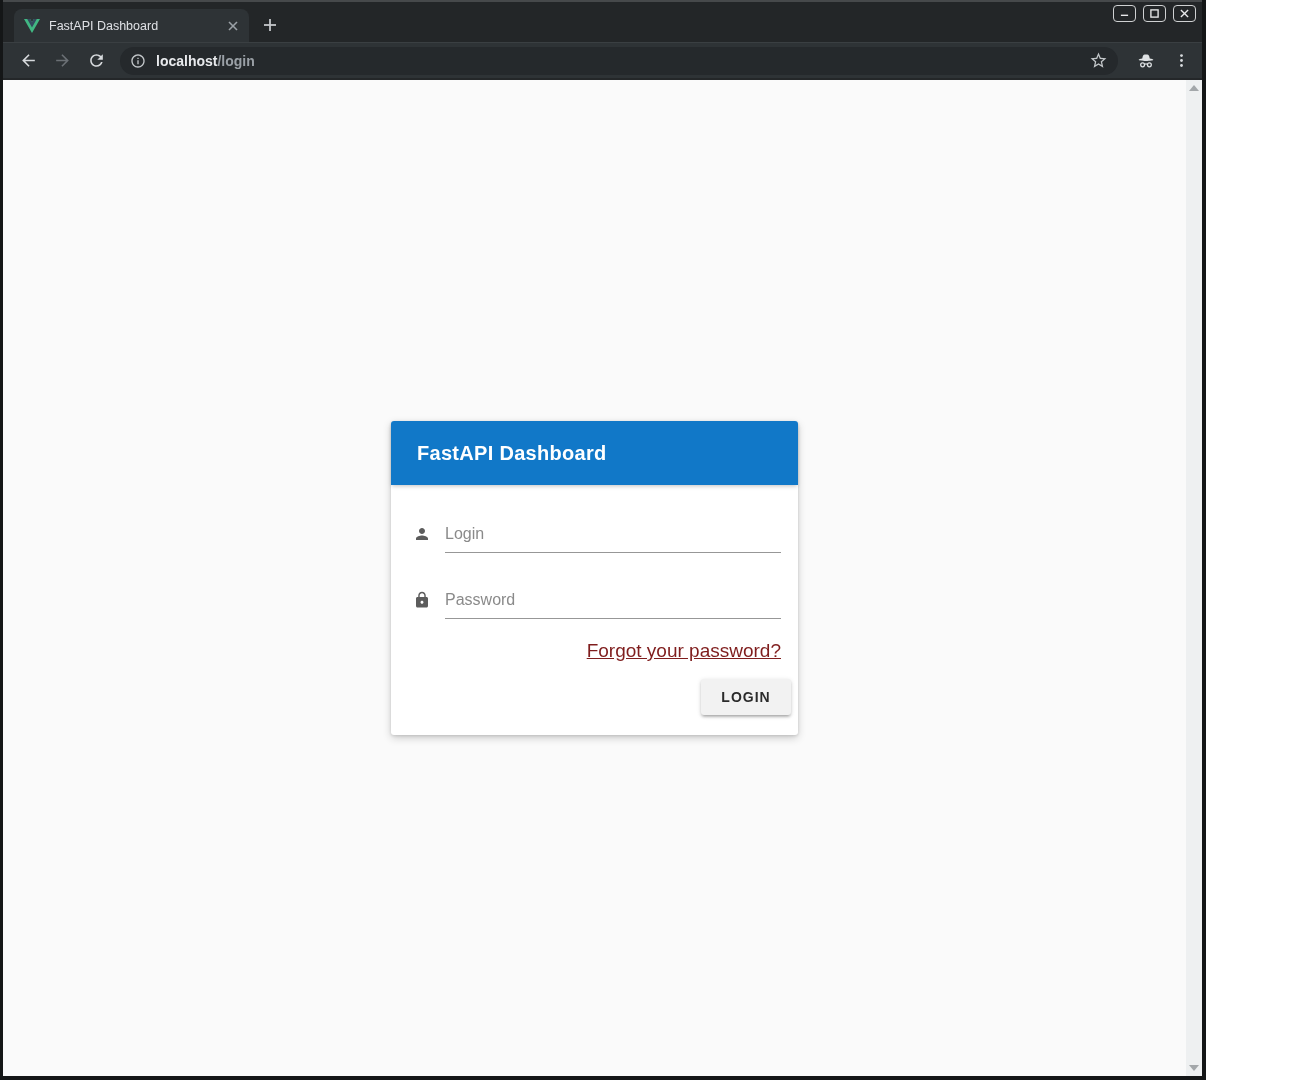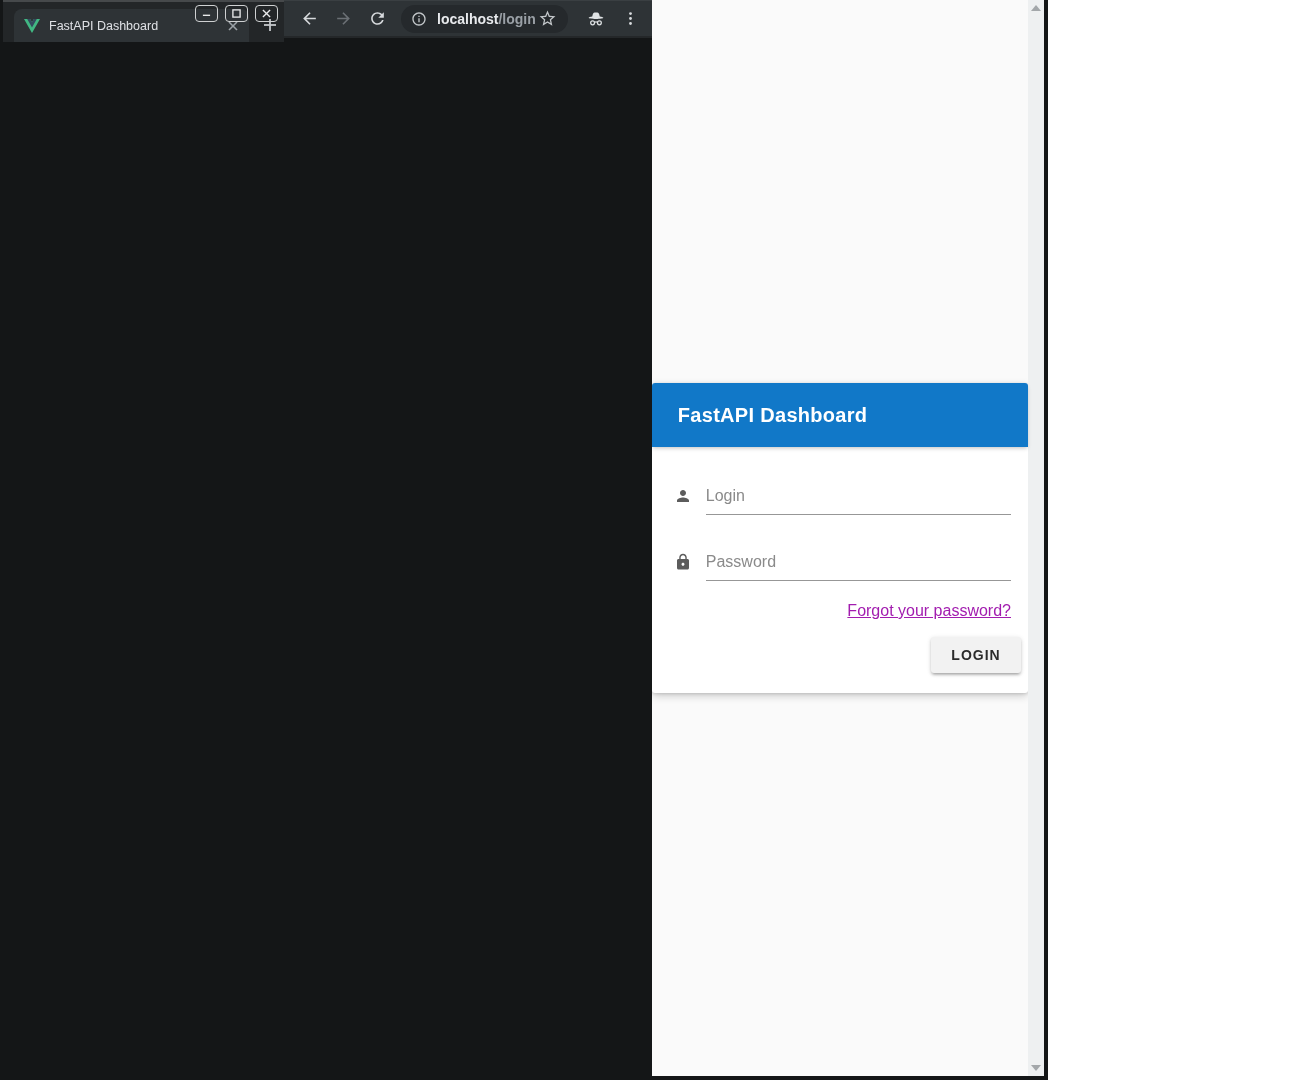--- a/index.html
+++ b/index.html
@@ -1,22 +1,22 @@
 <!DOCTYPE html>
 <html><head>
 <meta charset="utf-8">
 <style>
   * { margin:0; padding:0; box-sizing:border-box; }
   html,body { width:1289px; height:1080px; font-family:"Liberation Sans", sans-serif; }
 
   .window {
-    width:1048px; height:1080px;
+    width:1206px; height:1080px;
     background:#141617;
     padding:0 4px 4px 3px;
-    display:flex; flex-direction:row;
+    display:flex; flex-direction:column;
   }
 
   
   .titlebar {
     height:42px; flex:0 0 42px;
     background:#232628;
     border-top:2px solid #46494b;
     position:relative;
     display:flex; align-items:flex-end;
   }
@@ -141,21 +141,21 @@
     flex:1; border:none; outline:none;
     border-bottom:1px solid #979797;
     font-family:"Liberation Sans", sans-serif;
     font-size:16px; color:#555;
     padding:0 0 9px 0;
     background:transparent;
   }
   .field-input::placeholder { color:#8a8a8a; opacity:1; }
 
   .forgot-row { text-align:right; margin-top:21px; }
-  .forgot-link { font-size:16px; color:#a21caf; text-decoration:underline; cursor:pointer; }
+  .forgot-link { font-size:19px; color:#7f1d1d; text-decoration:underline; cursor:pointer; }
 
   .actions-row { text-align:right; margin-top:17px; margin-right:-10px; }
   .login-btn {
     min-width:90px; height:36px;
     background:#f2f2f2;
     border:none; border-radius:3px;
     font-family:"Liberation Sans", sans-serif;
     font-size:14px; font-weight:700; letter-spacing:1px;
     color:#2b2b2b;
     box-shadow:0 3px 3px -2px rgba(0,0,0,0.2), 0 2px 3px 0 rgba(0,0,0,0.14), 0 1px 5px 0 rgba(0,0,0,0.12);

